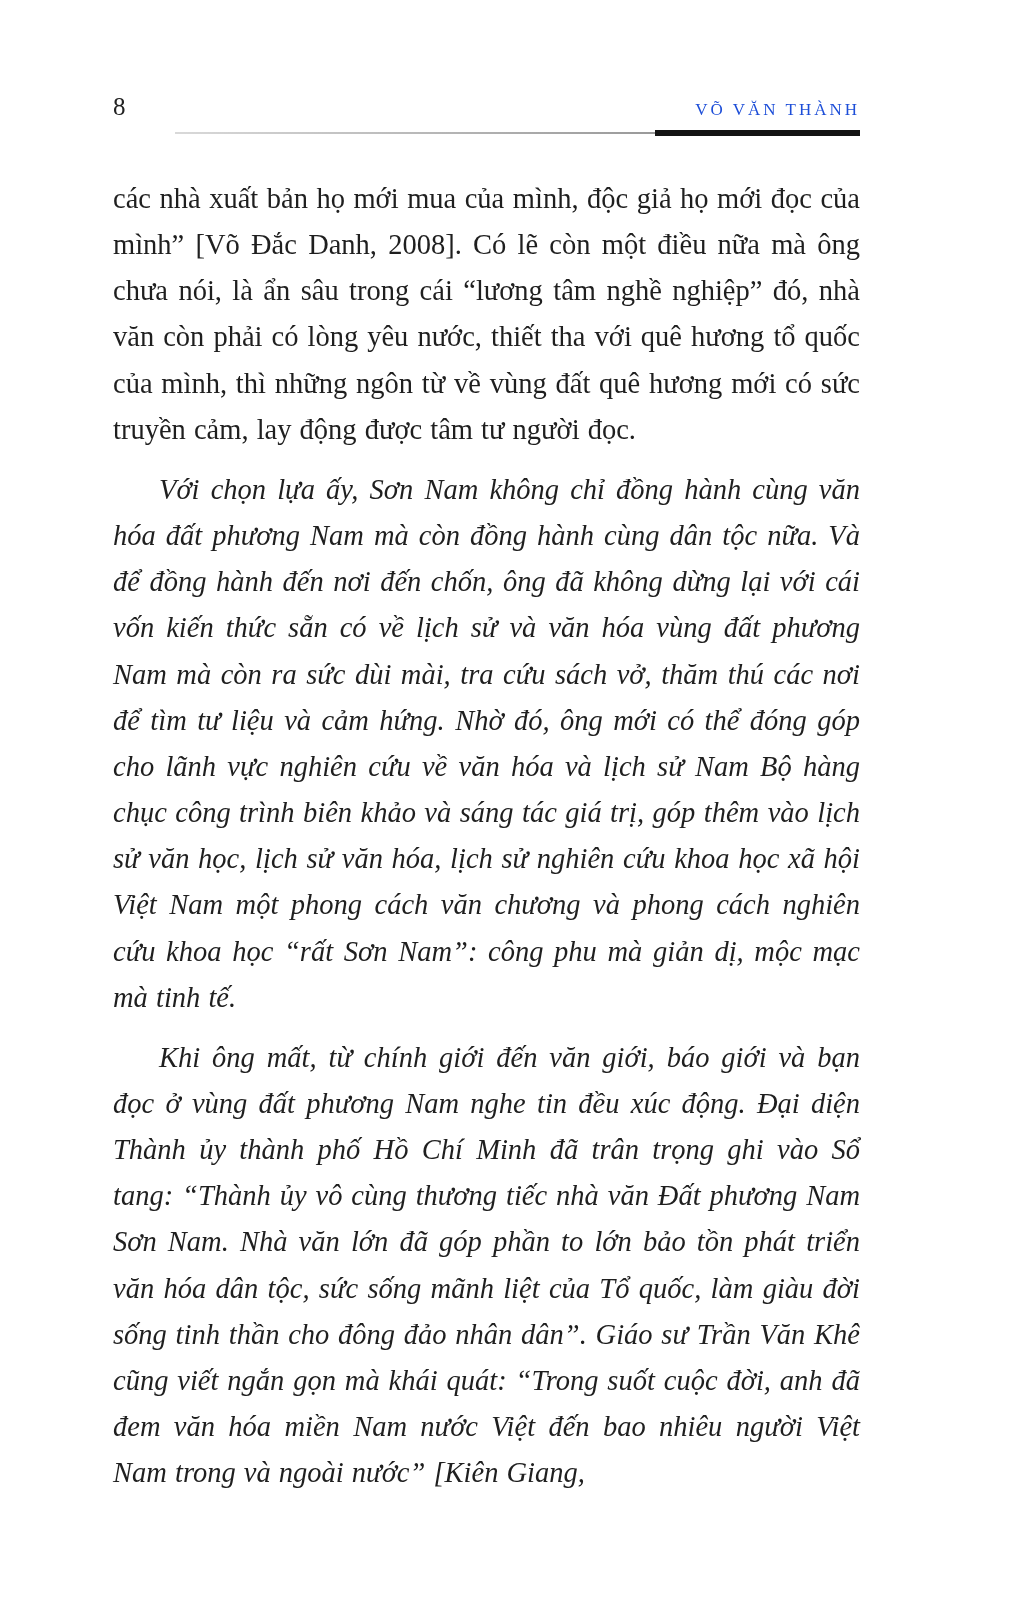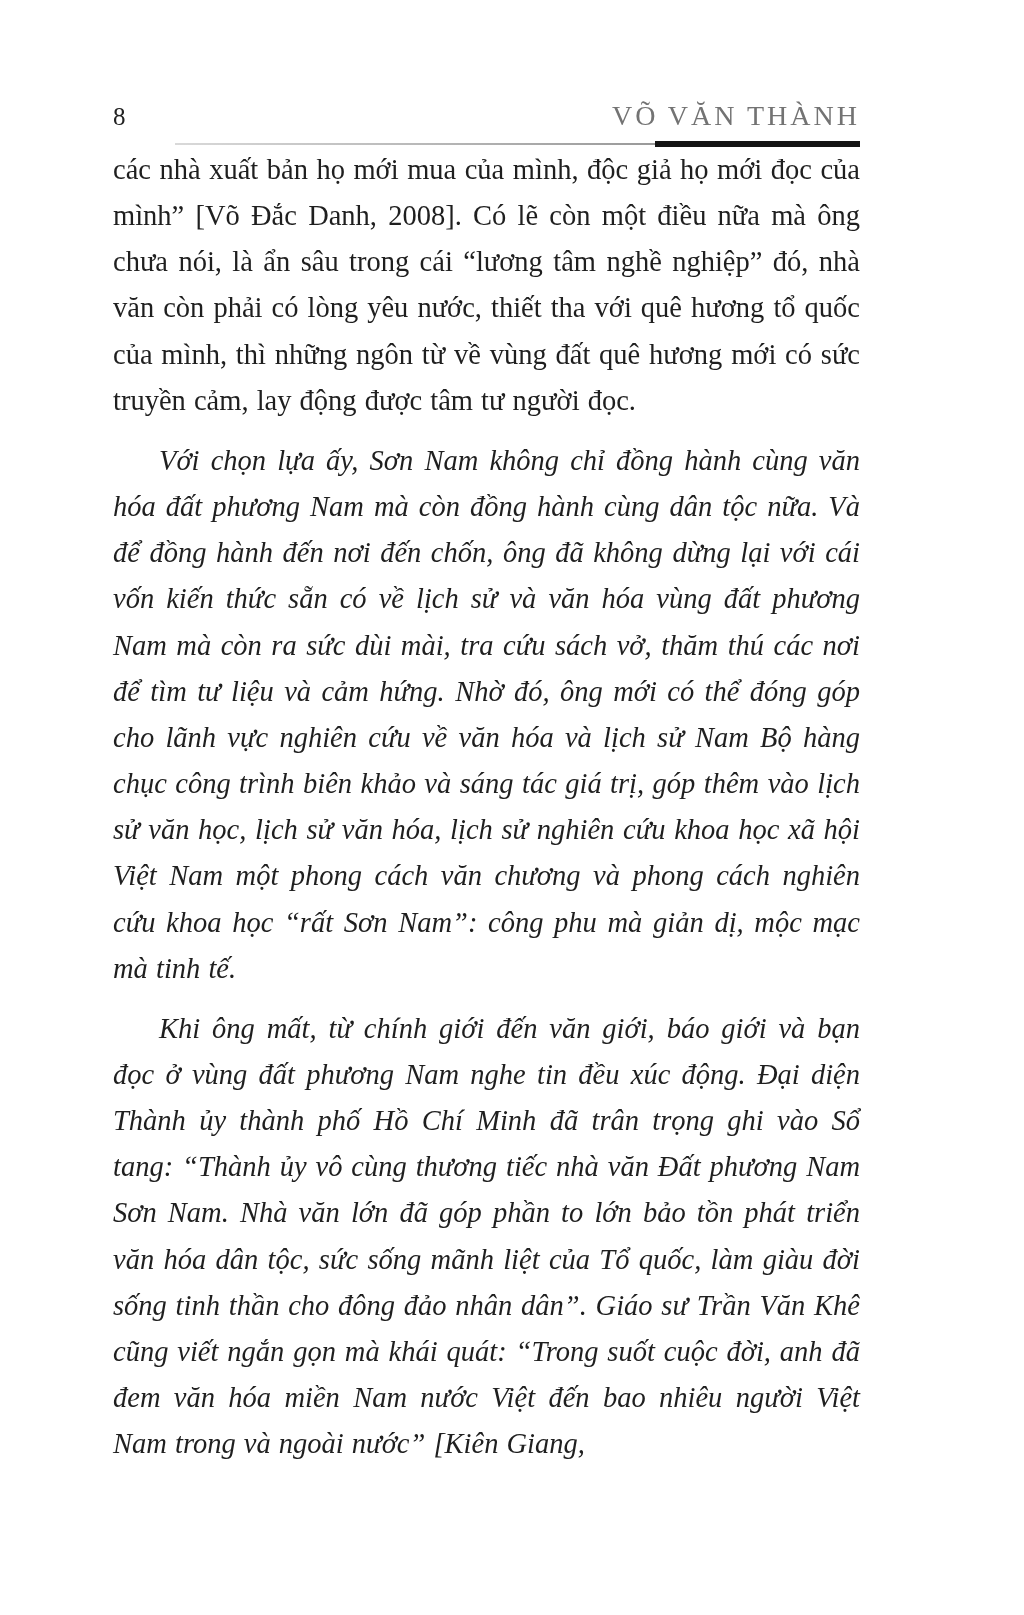--- a/index.html
+++ b/index.html
@@ -22,38 +22,39 @@
   .header-row {
     display: flex;
     justify-content: space-between;
     align-items: baseline;
   }
   .page-number {
     font-size: 25px;
     color: #222222;
   }
   .running-head {
-    font-size: 28px;
+    font-size: 17px;
     letter-spacing: 3px;
-    color: #737373;
+    color: #1d4ed8;
     font-variant: small-caps;
     margin-top: 14px;
   }
   .header-rule {
     margin-top: 9px;
     margin-left: 62px;
     height: 6px;
     background-image:
       linear-gradient(to right, #141414, #141414),
       linear-gradient(to right, #d9d9d9, #7e7e7e);
     background-size: 30% 6px, 100% 2px;
     background-position: right top, left top 2px;
     background-repeat: no-repeat;
   }
   .page-body {
+    margin-top: 40px;
     font-size: 28.5px;
     line-height: 1.62;
     text-align: justify;
     word-spacing: 1px;
   }
   .para {
     margin: 0 0 14px 0;
   }
   .para.indent {
     text-indent: 46px;

